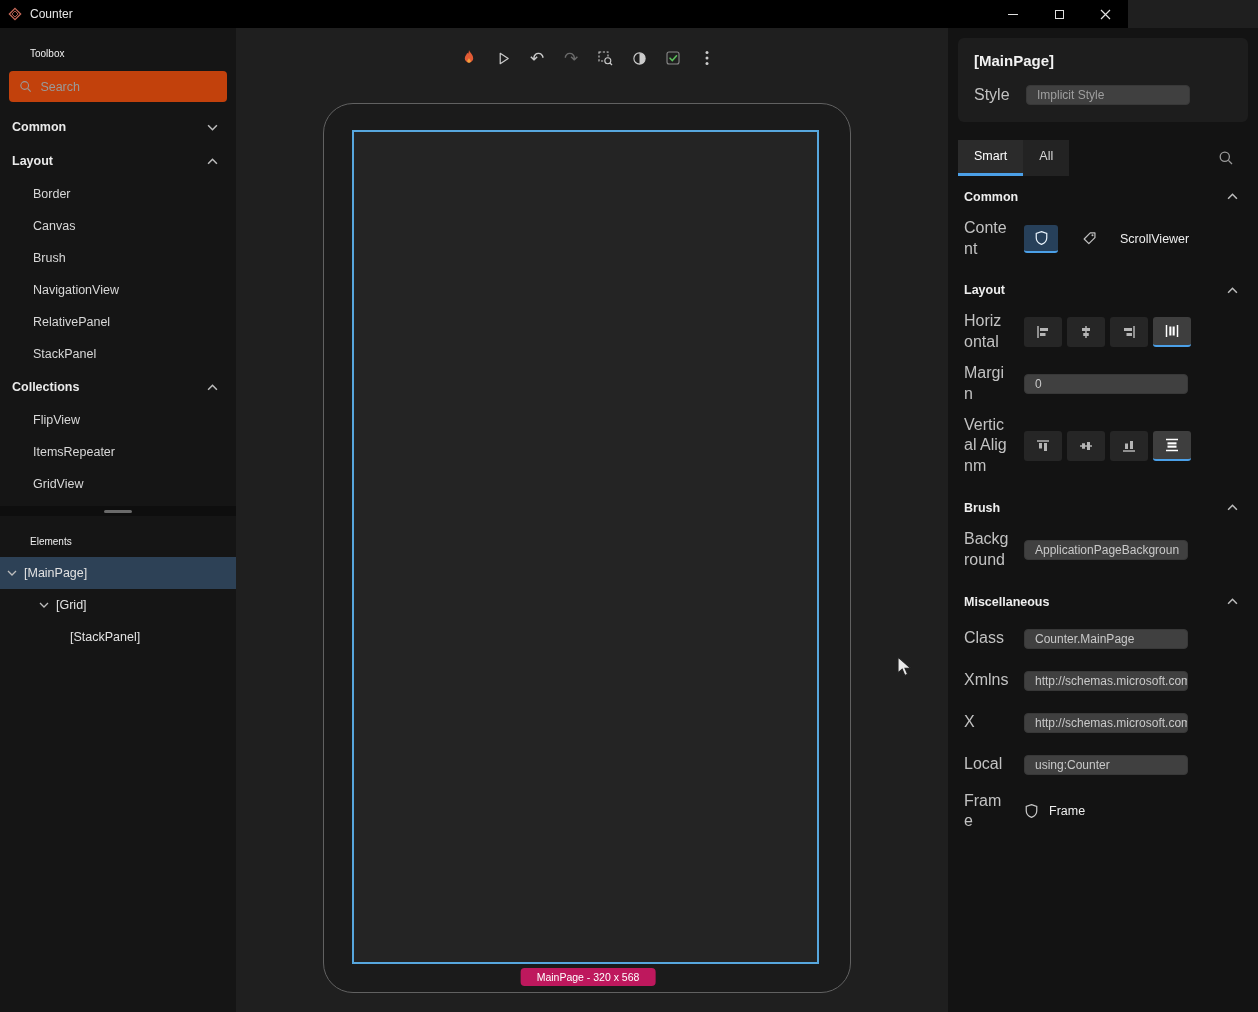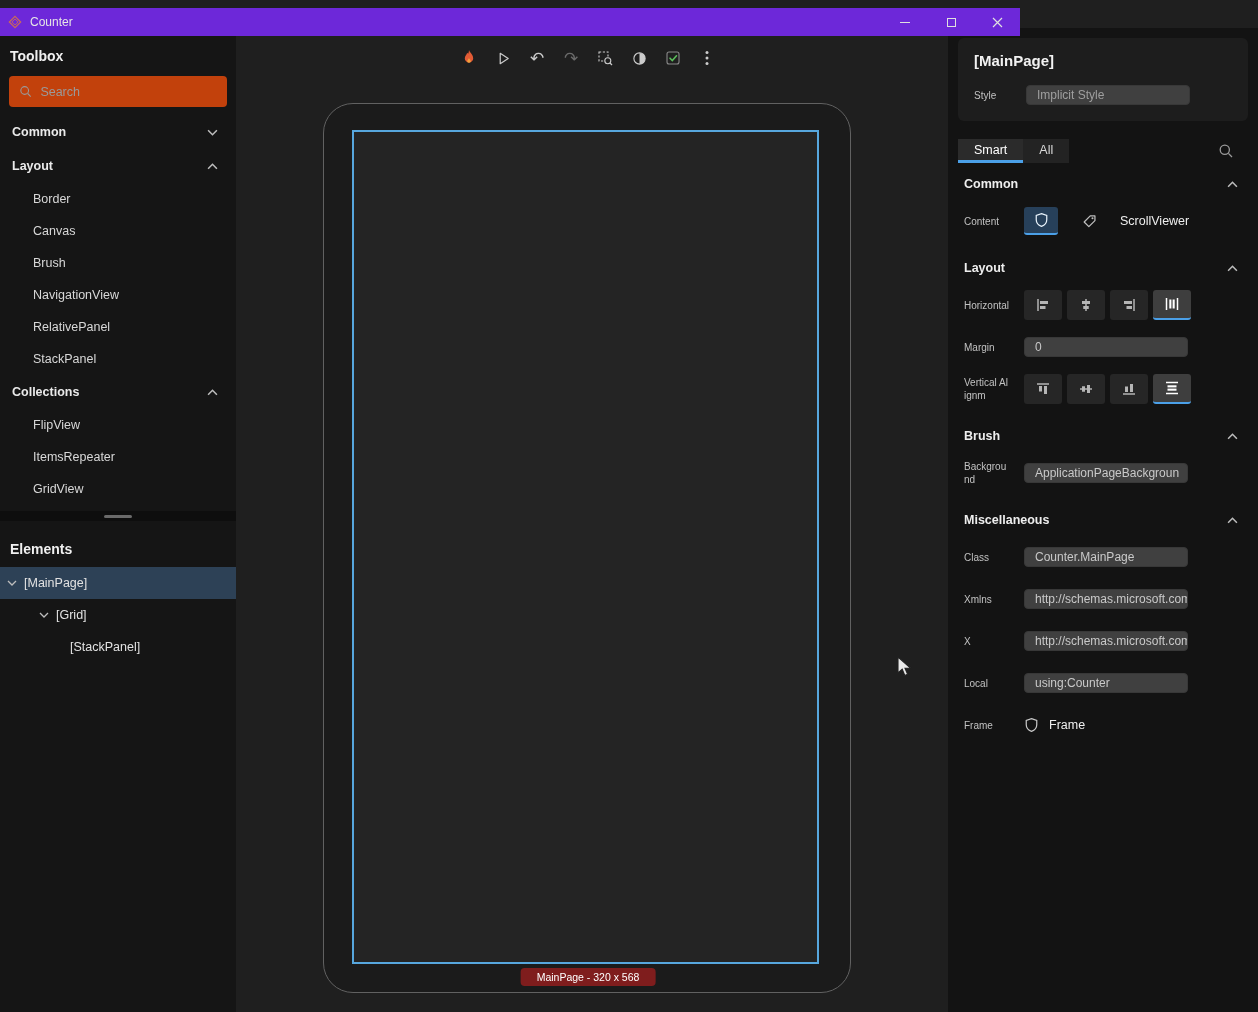--- a/index.html
+++ b/index.html
@@ -4,35 +4,35 @@
 <style>
   * { margin:0; padding:0; box-sizing:border-box; }
   html,body { width:1258px; height:1012px; }
   body {
     position:relative; overflow:hidden;
     background:#1f1f1f; color:#ddd;
     font-family:"Liberation Sans", sans-serif; font-size:13px;
   }
   
   .titlebar {
-    position:absolute; left:0; top:0; width:1020px; height:28px;
-    background:#6d28d9; display:flex; align-items:center; z-index:30;margin-top:8px;
+    position:absolute; left:0; top:0; width:1128px; height:28px;
+    background:#000000; display:flex; align-items:center; z-index:30;
   }
   .titlebar .app-icon { margin:0 8px 0 8px; display:flex; }
   .titlebar .title { font-size:12px; color:#e6e6e6; }
   .win-controls { margin-left:auto; display:flex; height:100%; }
   .win-btn { width:46px; height:100%; display:flex; align-items:center; justify-content:center; }
   .wc-min-glyph { width:10px; height:1px; background:#e0e0e0; display:block; }
   .wc-max-glyph { width:9px; height:9px; border:1px solid #e0e0e0; display:block; }
   
   .left-panel {
     position:absolute; left:0; top:28px; width:236px; bottom:0;
     background:#151515; z-index:10; display:flex; flex-direction:column;
   }
-  .panel-title { font-size:14px; font-weight:700; color:#f0f0f0; padding:20px 10px 10px 10px; }
+  .panel-title { font-size:10px; font-weight:400; color:#f0f0f0; padding:20px 10px 10px 10px;margin-left:20px; }
   .searchbox {
     margin:2px 9px 8px 9px; height:31px; background:#c2410c; border-radius:4px;
     display:flex; align-items:center; padding:0 10px; gap:8px;
   }
   .searchbox input {
     background:transparent; border:none; outline:none; color:#cfcfcf;
     font-family:"Liberation Sans", sans-serif; font-size:12.5px; width:100%;
   }
   .searchbox input::placeholder { color:#9a9a9a; }
   .tb-section-header {
@@ -59,52 +59,52 @@
   .device-frame {
     position:absolute; left:323px; top:103px; width:528px; height:890px;
     border:1px solid #616161; border-radius:30px; background:#1b1b1b; z-index:1;
   }
   .device-page {
     position:absolute; left:352px; top:130px; width:467px; height:834px;
     background:#242424; border:2px solid #57a7de; z-index:2;
   }
   .selection-badge {
     position:absolute; left:588px; top:968px; transform:translateX(-50%);
-    background:#7f1d1d; color:#ffffff; font-size:10.5px; padding:3px 16px;
+    background:#be185d; color:#ffffff; font-size:10.5px; padding:3px 16px;
     border-radius:4px; white-space:nowrap; z-index:3;
   }
   
   .right-panel {
     position:absolute; right:0; top:28px; width:310px; bottom:0;
     background:#131313; z-index:10; overflow:hidden;
   }
   .insp-card {
     margin:10px 10px 0 10px; background:#1d1d1d; border-radius:6px; padding:14px 16px 16px 16px;
   }
   .insp-title { font-size:15px; font-weight:700; color:#f2f2f2; margin-bottom:16px; }
   .insp-style-row { display:flex; align-items:center; gap:16px; }
   .field {
     background:#404040; border:1px solid #383838; border-radius:4px; height:20px;
     width:164px; display:flex; align-items:center; padding:0 10px;
     font-size:12px; color:#c9c9c9; white-space:nowrap; overflow:hidden;
   }
   .field.muted { color:#9f9f9f; }
   .tabs-row { display:flex; align-items:center; margin:18px 10px 0 10px; }
-  .tab { height:24px; padding:0 16px; display:flex; align-items:center; font-size:12.5px; }
+  .tab { height:36px; padding:0 16px; display:flex; align-items:center; font-size:12.5px; }
   .tab.active { background:#2b2b2b; color:#fff; border-bottom:3px solid #4ba0e8; }
   .tab.inactive { background:#232323; color:#d8d8d8; border-bottom:3px solid transparent; }
   .tabs-search { margin-left:auto; padding-right:14px; display:flex; }
   .insp-section-header {
     display:flex; align-items:center; justify-content:space-between;
     padding:14px 20px 8px 16px;
   }
   .insp-section-header .lbl { font-size:12.5px; font-weight:700; color:#eeeeee; }
   .prop-row { display:flex; align-items:center; gap:14px; margin:6px 16px 10px 16px; min-height:32px; }
   .prop-label {
-    width:46px; flex:0 0 46px; font-size:10px; color:#c2c2c2; line-height:1.3;
+    width:46px; flex:0 0 46px; font-size:16px; color:#c2c2c2; line-height:1.3;
     word-break:break-all;
   }
   .icon-btn {
     width:34px; height:28px; border-radius:3px; display:flex; align-items:center; justify-content:center;
     color:#c0c0c0;
   }
   .icon-btn.accent { background:#27405a; border-bottom:2px solid #4ba0e8; color:#e8f2fb; }
   .align-btn {
     width:38px; height:30px; background:#262626; border-radius:3px;
     display:flex; align-items:center; justify-content:center; color:#b5b5b5;

